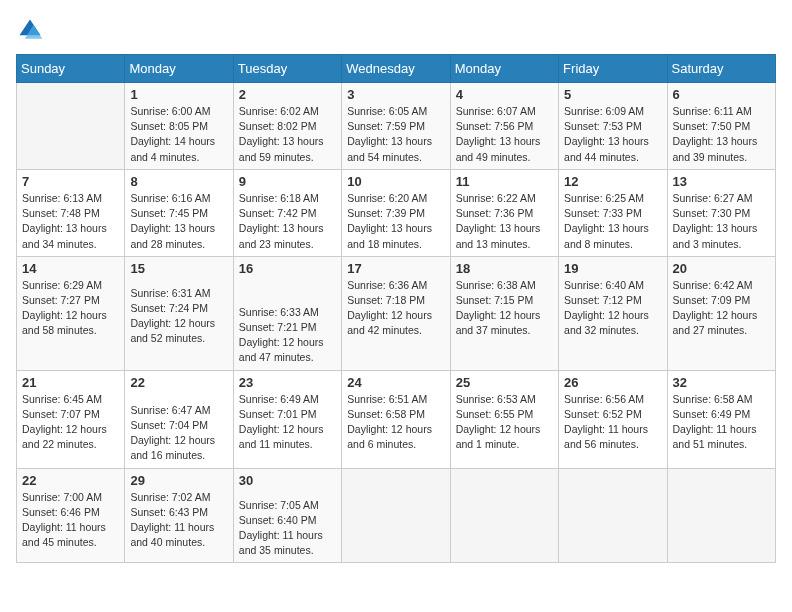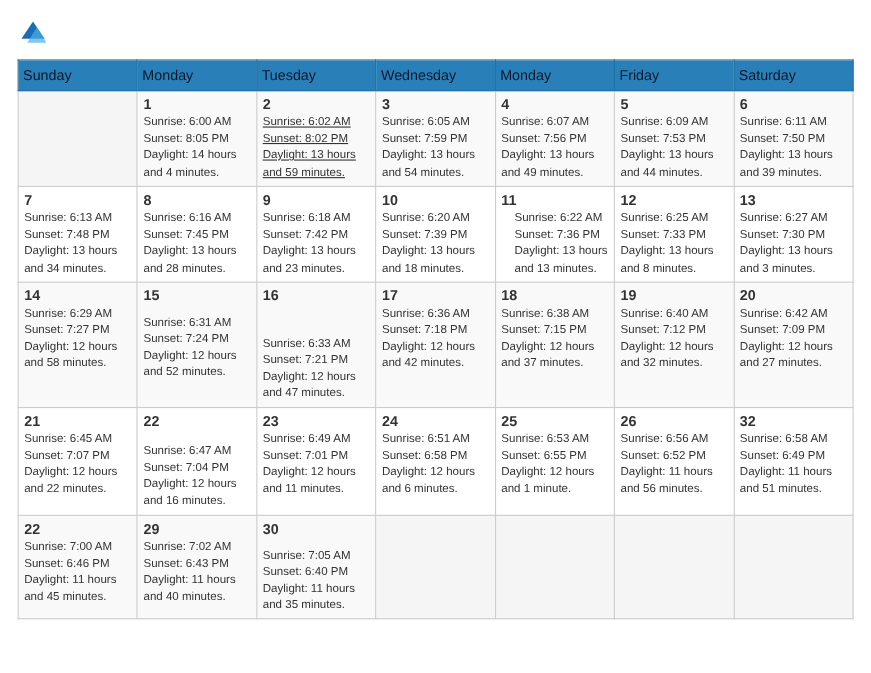--- a/index.html
+++ b/index.html
@@ -53,21 +53,21 @@
       font-size: 15px;
       color: #444;
     }
     table {
       width: 100%;
       border-collapse: collapse;
       font-size: 11px;
     }
     thead tr th {
       background-color: #2980b9;
-      color: #0f172a;
+      color: #ffffff;
       padding: 6px 4px;
       text-align: left;
       font-size: 13px;
       font-weight: normal;
       border: 1px solid #2272a3;
     }
     tbody tr td {
       border: 1px solid #ccc;
       vertical-align: top;
       padding: 4px 5px;
@@ -133,21 +133,21 @@
         <td class="empty-cell"></td>
         <td>
           <span class="day-number">1</span>
           <div class="day-info" style="white-space: pre-line;">Sunrise: 6:00 AM
 Sunset: 8:05 PM
 Daylight: 14 hours
 and 4 minutes.</div>
         </td>
         <td>
           <span class="day-number">2</span>
-          <div class="day-info" style="white-space: pre-line; text-decoration: underline;">Sunrise: 6:02 AM
+          <div class="day-info" style="white-space: pre-line;">Sunrise: 6:02 AM
 Sunset: 8:02 PM
 Daylight: 13 hours
 and 59 minutes.</div>
         </td>
         <td>
           <span class="day-number">3</span>
           <div class="day-info" style="white-space: pre-line;">Sunrise: 6:05 AM
 Sunset: 7:59 PM
 Daylight: 13 hours
 and 54 minutes.</div>
@@ -198,21 +198,21 @@
         </td>
         <td>
           <span class="day-number">10</span>
           <div class="day-info" style="white-space: pre-line;">Sunrise: 6:20 AM
 Sunset: 7:39 PM
 Daylight: 13 hours
 and 18 minutes.</div>
         </td>
         <td>
           <span class="day-number">11</span>
-          <div class="day-info" style="white-space: pre-line; margin-left: 12px;">Sunrise: 6:22 AM
+          <div class="day-info" style="white-space: pre-line;">Sunrise: 6:22 AM
 Sunset: 7:36 PM
 Daylight: 13 hours
 and 13 minutes.</div>
         </td>
         <td>
           <span class="day-number">12</span>
           <div class="day-info" style="white-space: pre-line;">Sunrise: 6:25 AM
 Sunset: 7:33 PM
 Daylight: 13 hours
 and 8 minutes.</div>

